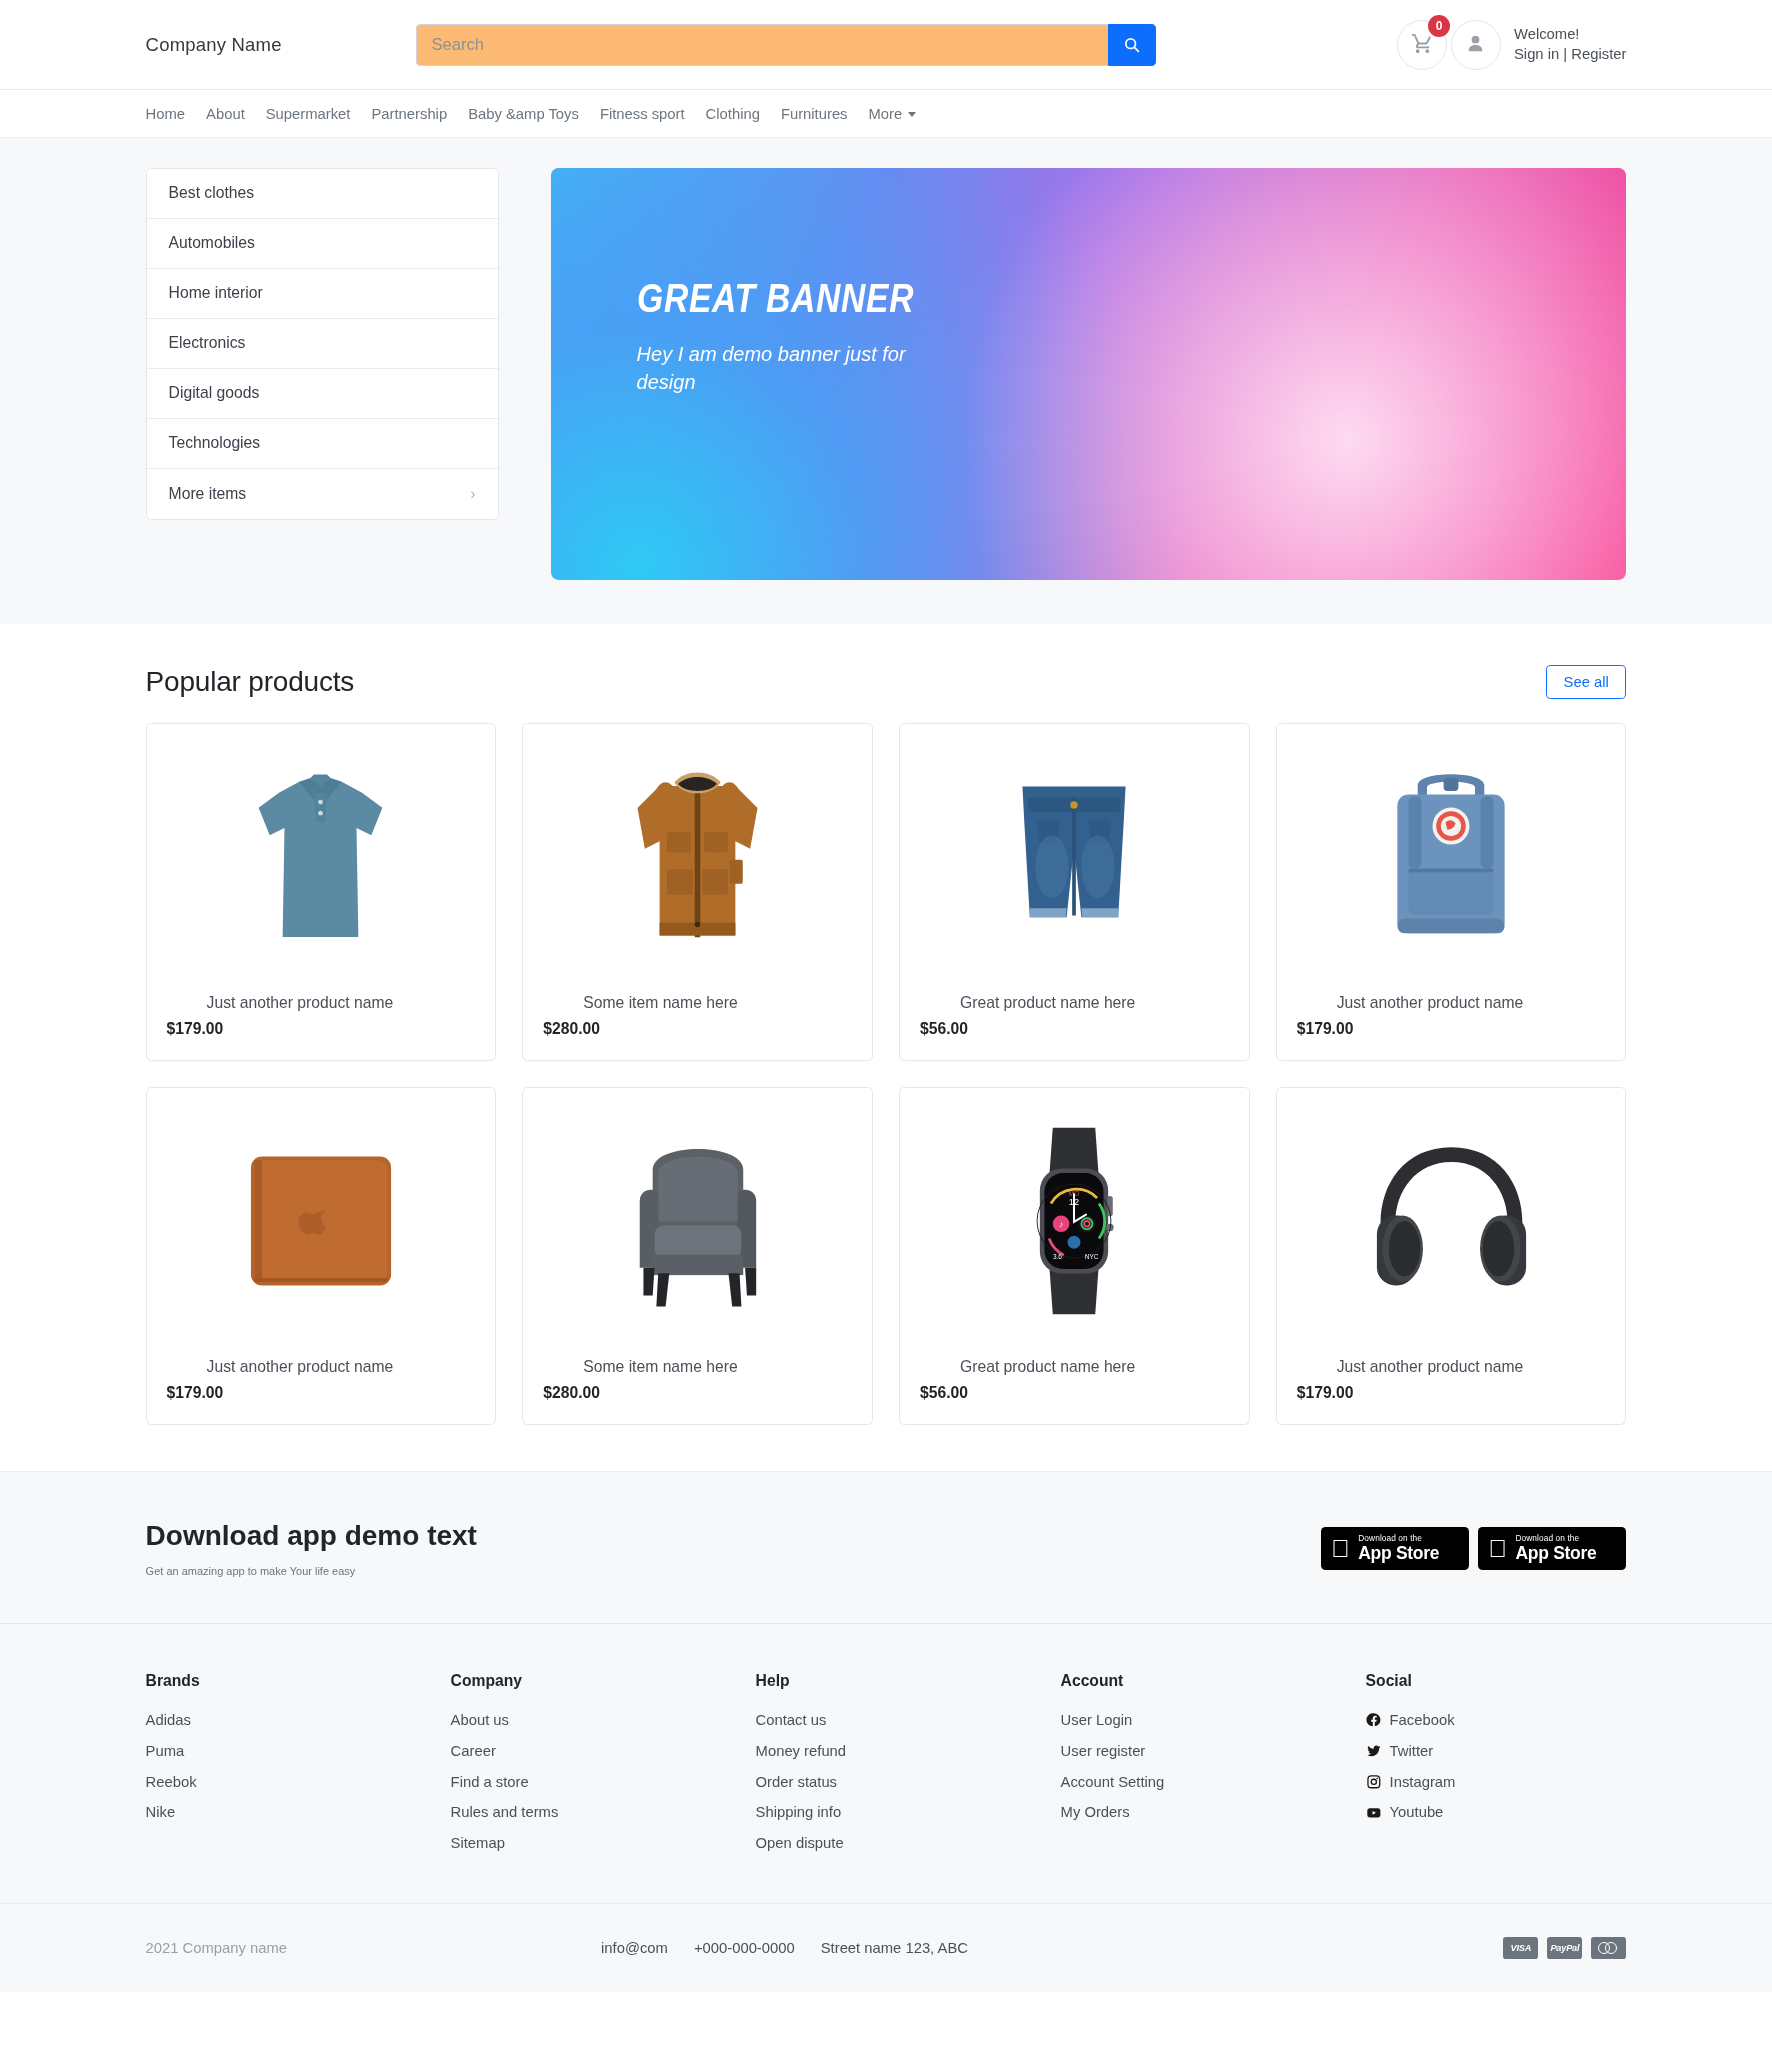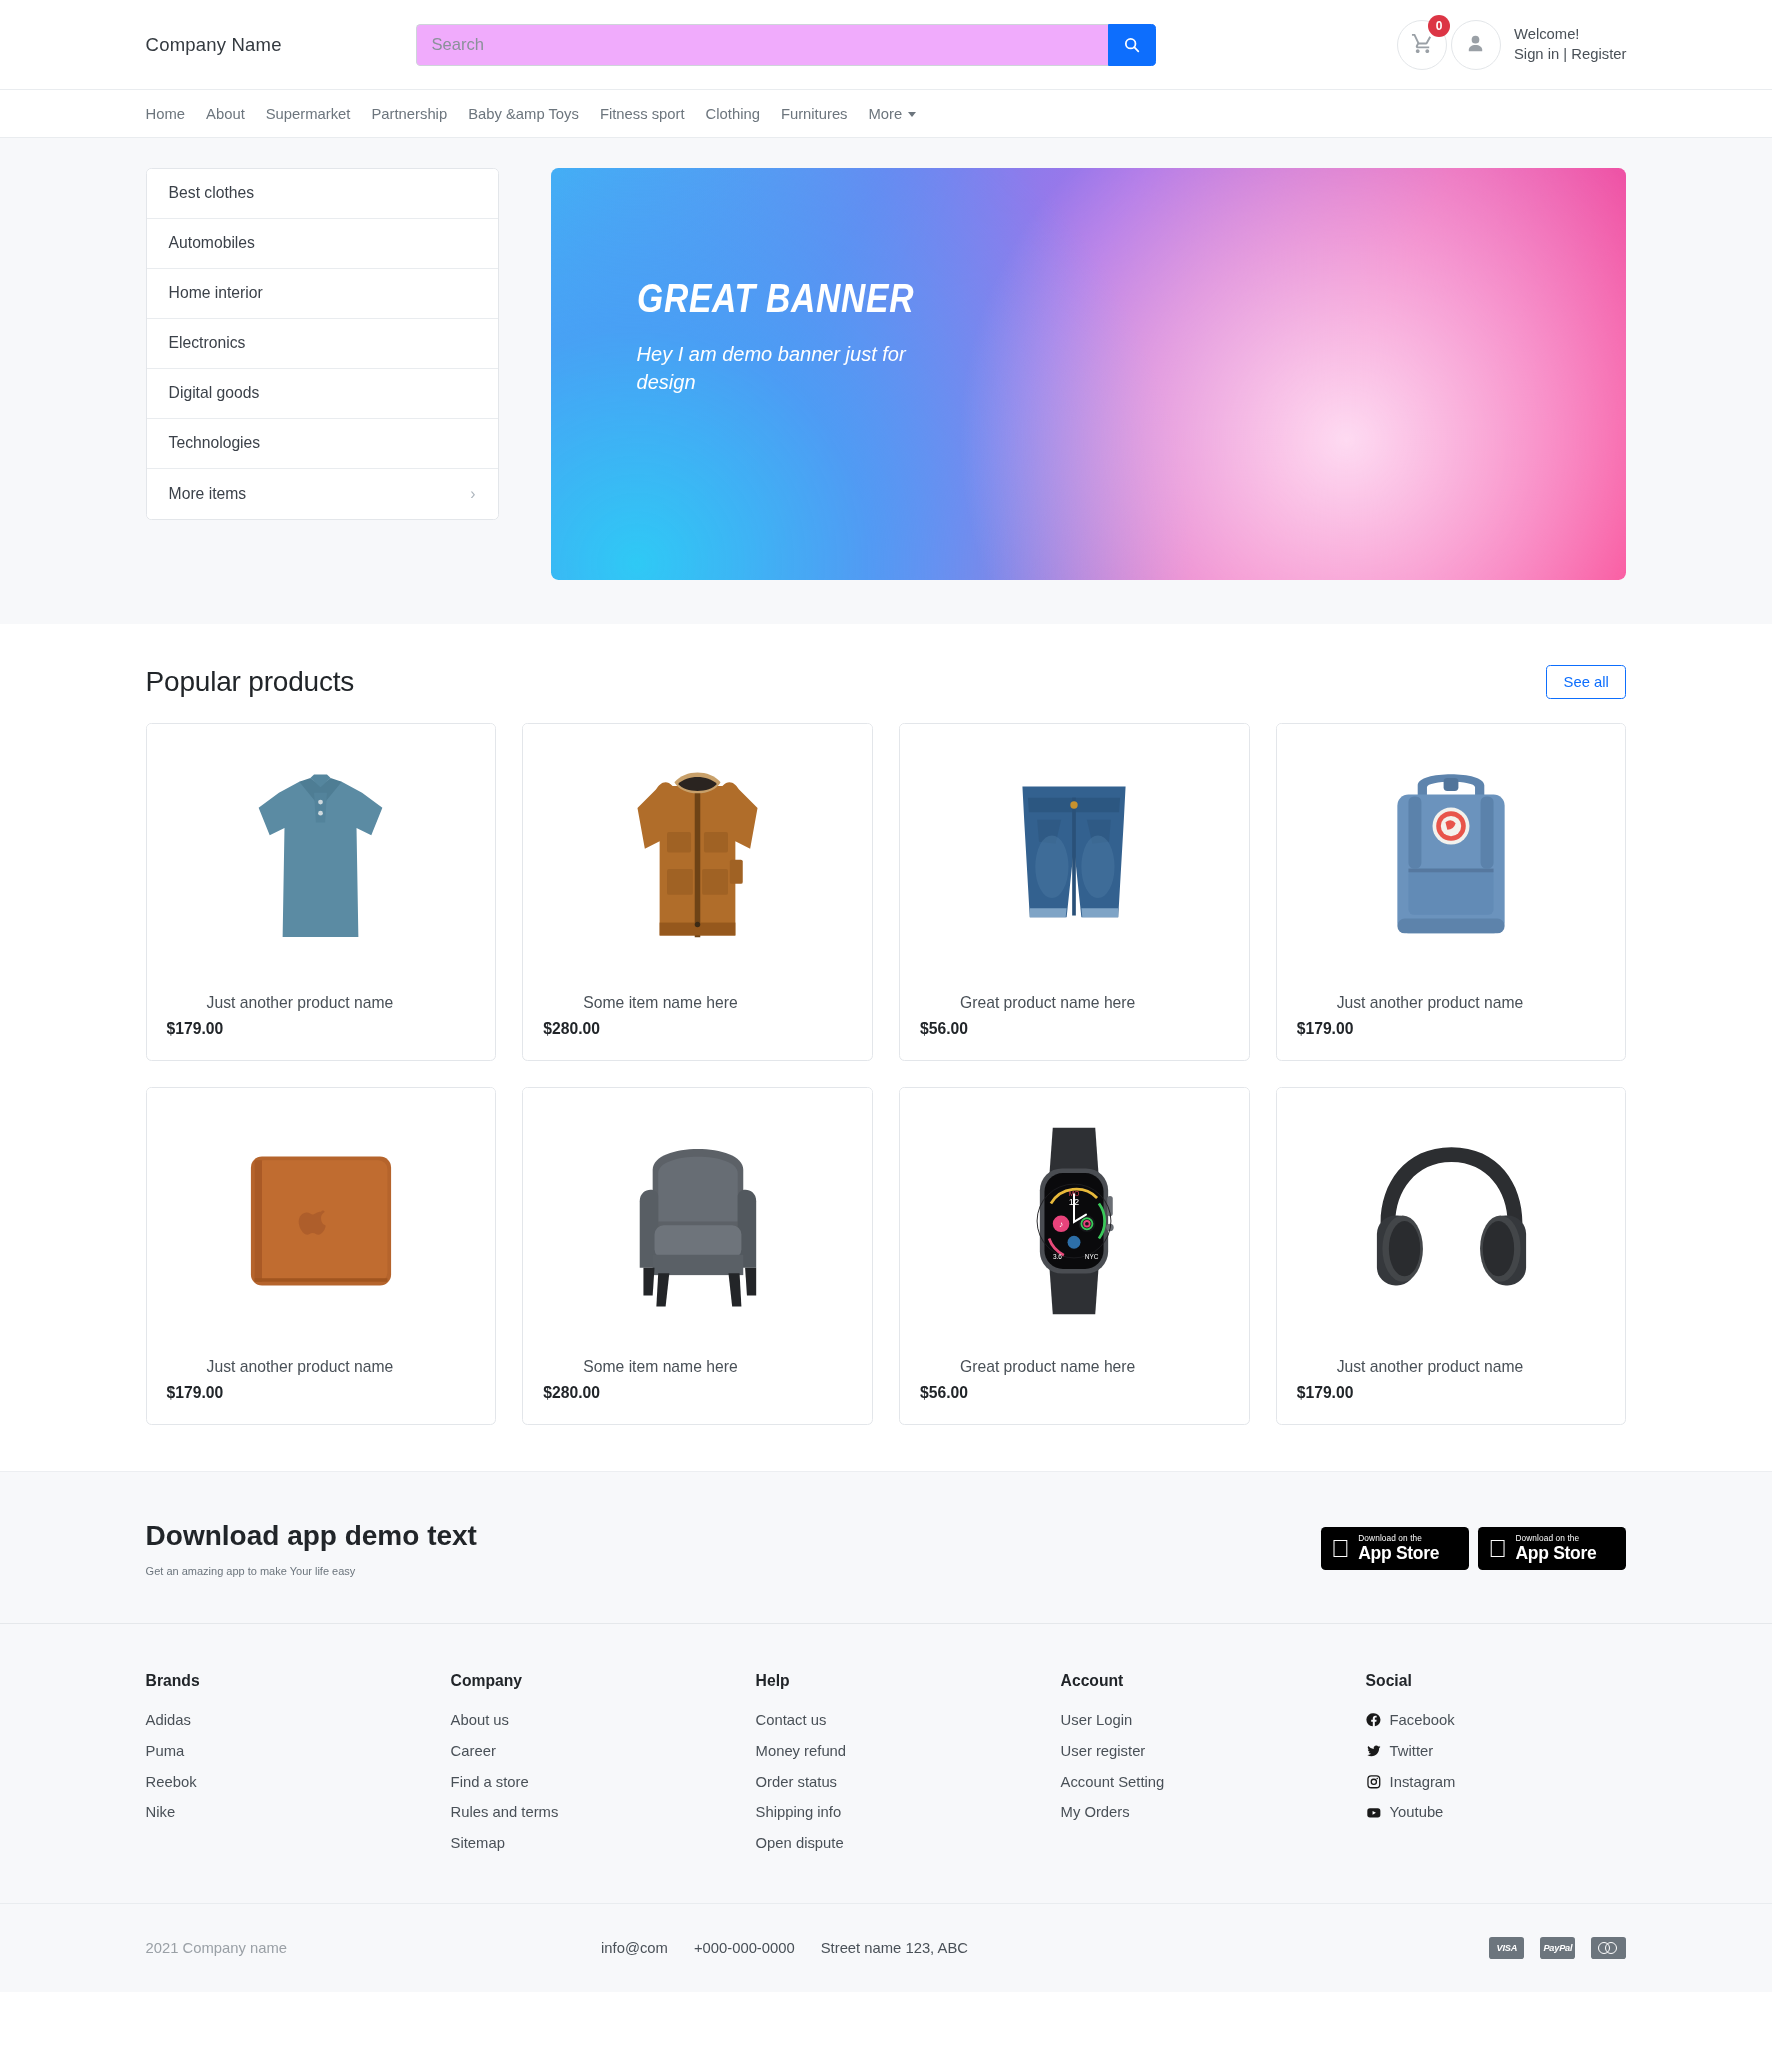--- a/index.html
+++ b/index.html
@@ -39,21 +39,21 @@
     width: 692px;
     height: 42px;
     border: 0.9px solid #ced4da;
     border-right: none;
     border-radius: 4.6px 0 0 4.6px;
     padding: 0 14.8px;
     font-size: 16.6px;
     color: #495057;
     outline: none;
     font-family: "Liberation Sans", sans-serif;
-    background: #f0abfc;
+    background: #fdba74;
   }
   .search-input::placeholder { color: #8a9199; }
   .search-btn {
     width: 48px; height: 42px;
     background: #0d6efd;
     border: 0.9px solid #0d6efd;
     border-radius: 0 4.6px 4.6px 0;
     display: flex; align-items: center; justify-content: center;
     cursor: pointer;
   }
@@ -292,21 +292,21 @@
 
   .botbar {
     background:#f7f8fa;
     border-top:0.9px solid #e9ecef;
     height: 89px;
     display:flex; align-items:center;
   }
   .botbar-inner { width:1514px; margin:0 auto; display:flex; align-items:center; padding:0 16.6px; }
   .copy { font-size:14.8px; color:#9aa0a6; }
   .contact { margin-left: 314px; font-size:14.8px; color:#495057; display:flex; gap:26px; }
-  .pay { margin-left:auto; display:flex; gap: 16px; }
+  .pay { margin-left:auto; display:flex; gap: 9px; }
   .pay-badge {
     height: 22px; width: 35px;
     background:#6c757d;
     border-radius:2.8px;
     display:flex; align-items:center; justify-content:center;
     color:#fff; font-size:9.2px; font-weight:700;
     font-style: italic;
     letter-spacing:-0.2px;
   }
   .pay-badge.mc { font-style: normal; position:relative; }

